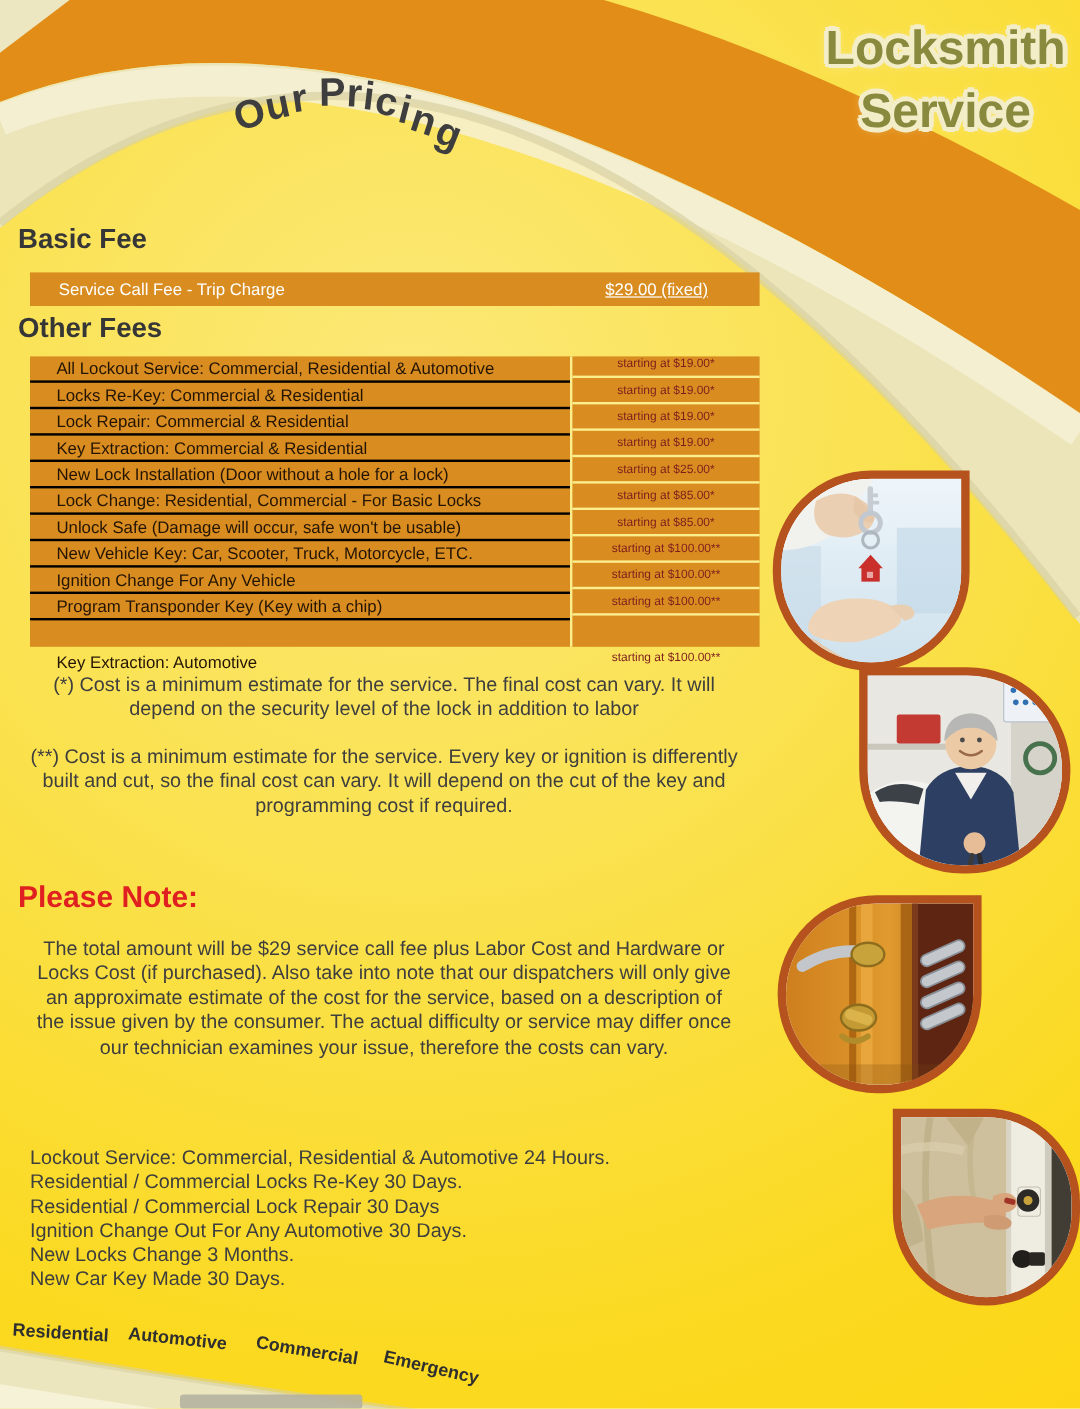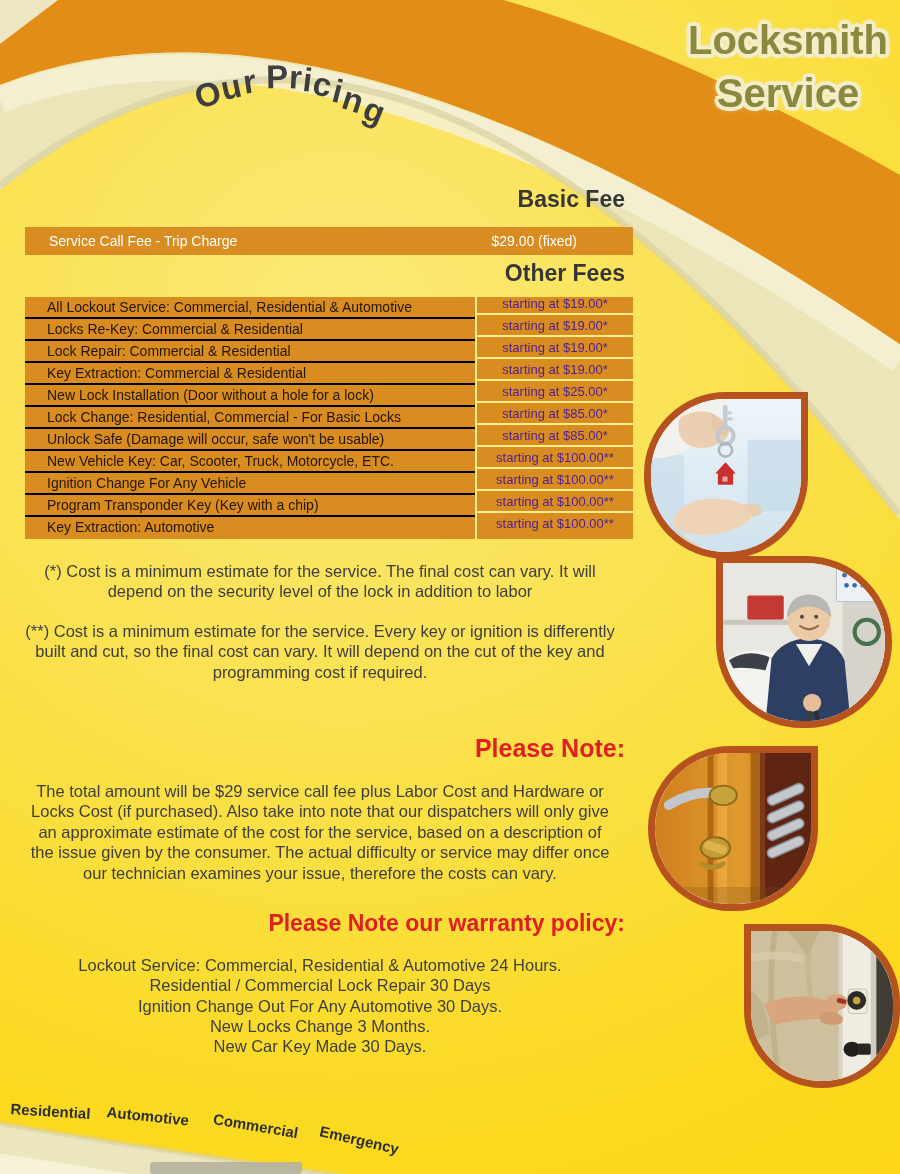--- a/index.html
+++ b/index.html
@@ -11,45 +11,45 @@
   
   .arch-title{position:absolute;left:140px;top:58px;width:300px;text-align:center;
     font-size:33px;font-weight:bold;color:#3e3e3e;letter-spacing:1px;white-space:nowrap;}
 
   
   .logo{position:absolute;right:12px;top:14px;width:200px;text-align:center;
     font-weight:bold;color:#8a8a3e;line-height:1.32;font-size:40px;
     text-shadow:-3px -3px 0 #f3edc8,3px -3px 0 #f3edc8,-3px 3px 0 #f3edc8,3px 3px 0 #f3edc8,
                  0 -4px 0 #f3edc8,0 4px 0 #f3edc8,-4px 0 0 #f3edc8,4px 0 0 #f3edc8,0 0 9px #f3edc8;}
 
-  .h-center{position:absolute;left:15px;width:610px;text-align:right;}
+  .h-center{position:absolute;left:15px;width:610px;text-align:left;}
   .section-heading{font-size:23px;font-weight:bold;color:#363636;}
   .red-heading{color:#e02020;}
 
   
   .fee-bar{position:absolute;left:25px;top:227px;width:608px;height:28px;background:#d98d21;
     color:#ffffff;font-size:14px;display:flex;align-items:center;box-sizing:border-box;}
   .fee-bar .lbl{padding-left:24px;flex:1;}
-  .fee-bar .prc{padding-right:56px;}
+  .fee-bar .prc{padding-right:43px;text-decoration:underline;}
 
   
   .fees-table{position:absolute;left:25px;top:297px;width:608px;height:242px;background:#d98d21;}
   .col-services{position:absolute;left:0;top:0;width:450px;}
   .col-prices{position:absolute;left:452px;top:-4px;width:156px;}
   .vdiv{position:absolute;left:450px;top:0;width:2px;height:242px;background:#fbee8c;}
   .srow{height:22px;box-sizing:border-box;border-bottom:2px solid #000000;line-height:20px;
         padding-left:22px;font-size:14px;color:#241404;white-space:nowrap;overflow:hidden;}
   .prow{height:22px;box-sizing:border-box;border-bottom:2px solid #fbee8c;line-height:21px;
-        font-size:13px;color:#4c1d95;text-align:center;white-space:nowrap;}
-  .srow.last,.prow.last{border-bottom:none;}
+        font-size:10px;color:#7f1d1d;text-align:center;white-space:nowrap;}
+  .srow.last,.prow.last{border-bottom:none;margin-top:25px;}
 
   .note-block{position:absolute;left:25px;width:590px;text-align:center;
     font-size:16.5px;color:#3e3e3e;line-height:1.24;}
   .pn-heading{position:absolute;font-size:25px;font-weight:600;}
-  .warranty-list{position:absolute;left:25px;width:590px;text-align:center;
+  .warranty-list{position:absolute;left:25px;width:590px;text-align:left;
     font-size:16.5px;color:#3e3e3e;line-height:1.23;}
 
   
   .leaf{position:absolute;box-sizing:border-box;border:7px solid #b5521d;overflow:hidden;background:#eee;}
   .leaf svg{display:block;width:100%;height:100%;}
   .leaf1{left:644px;top:392px;width:164px;height:167px;border-radius:84px 0 84px 84px;}
   .leaf2{left:716px;top:556px;width:176px;height:172px;border-radius:0 88px 88px 88px;}
   .leaf3{left:648px;top:746px;width:170px;height:165px;border-radius:85px 0 85px 85px;}
   .leaf4{left:744px;top:924px;width:156px;height:164px;border-radius:0 82px 82px 82px;}
 
@@ -127,23 +127,23 @@
       <div class="prow last">starting at $100.00**</div>
     </div>
   </div>
 
   <div class="note-block" style="top:561px;">(*) Cost is a minimum estimate for the service. The final cost can vary. It will depend on the security level of the lock in addition to labor</div>
   <div class="note-block" style="top:621px;">(**) Cost is a minimum estimate for the service. Every key or ignition is differently built and cut, so the final cost can vary. It will depend on the cut of the key and programming cost if required.</div>
 
   <div class="h-center pn-heading red-heading" style="top:734px;">Please Note:</div>
   <div class="note-block" style="top:781px;">The total amount will be $29 service call fee plus Labor Cost and Hardware or Locks Cost (if purchased). Also take into note that our dispatchers will only give an approximate estimate of the cost for the service, based on a description of the issue given by the consumer. The actual difficulty or service may differ once our technician examines your issue, therefore the costs can vary.</div>
 
-  <div class="h-center section-heading red-heading" style="top:910px;">Please Note our warranty policy:</div>
   <div class="warranty-list" style="top:955px;">
     <div>Lockout Service: Commercial, Residential &amp; Automotive 24 Hours.</div>
+    <div>Residential / Commercial Locks Re-Key 30 Days.</div>
     <div>Residential / Commercial Lock Repair 30 Days</div>
     <div>Ignition Change Out For Any Automotive 30 Days.</div>
     <div>New Locks Change 3 Months.</div>
     <div>New Car Key Made 30 Days.</div>
   </div>
 
   <div class="leaf leaf1">
     <svg viewBox="0 0 150 150" preserveAspectRatio="xMidYMid slice">
       <defs>
           <linearGradient id="sky1" x1="0" y1="0" x2="0" y2="1">

